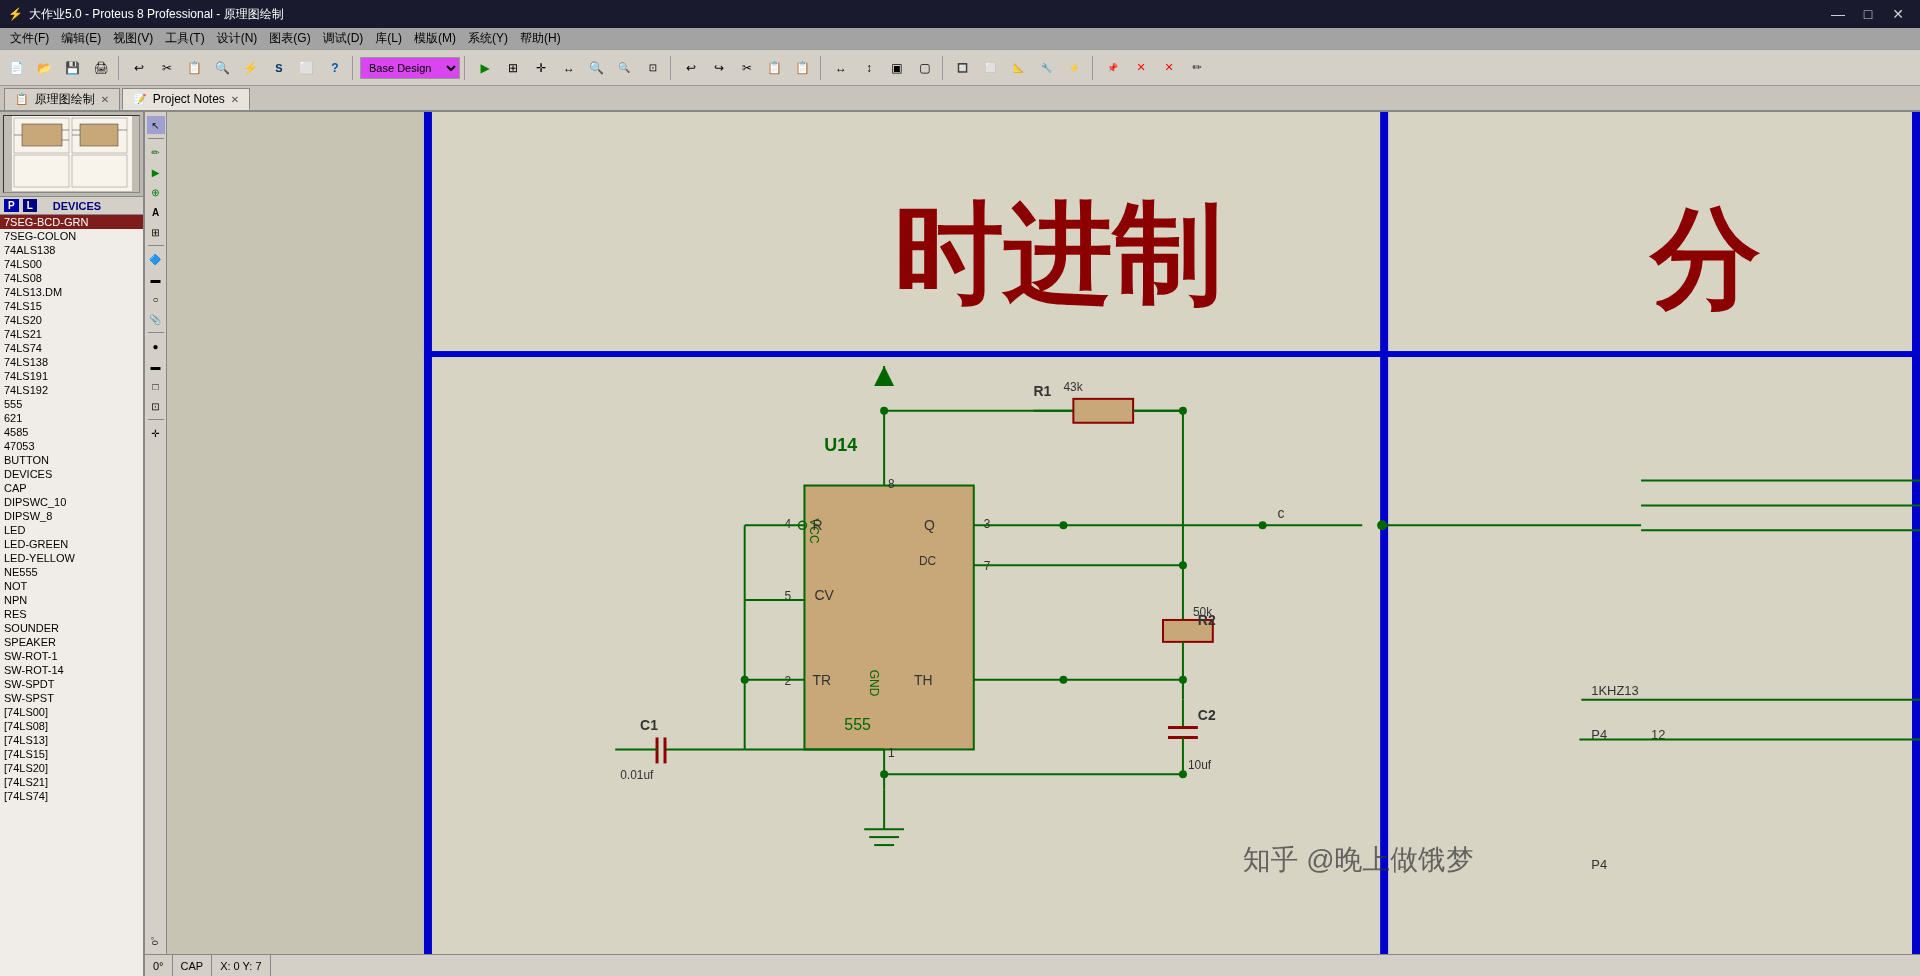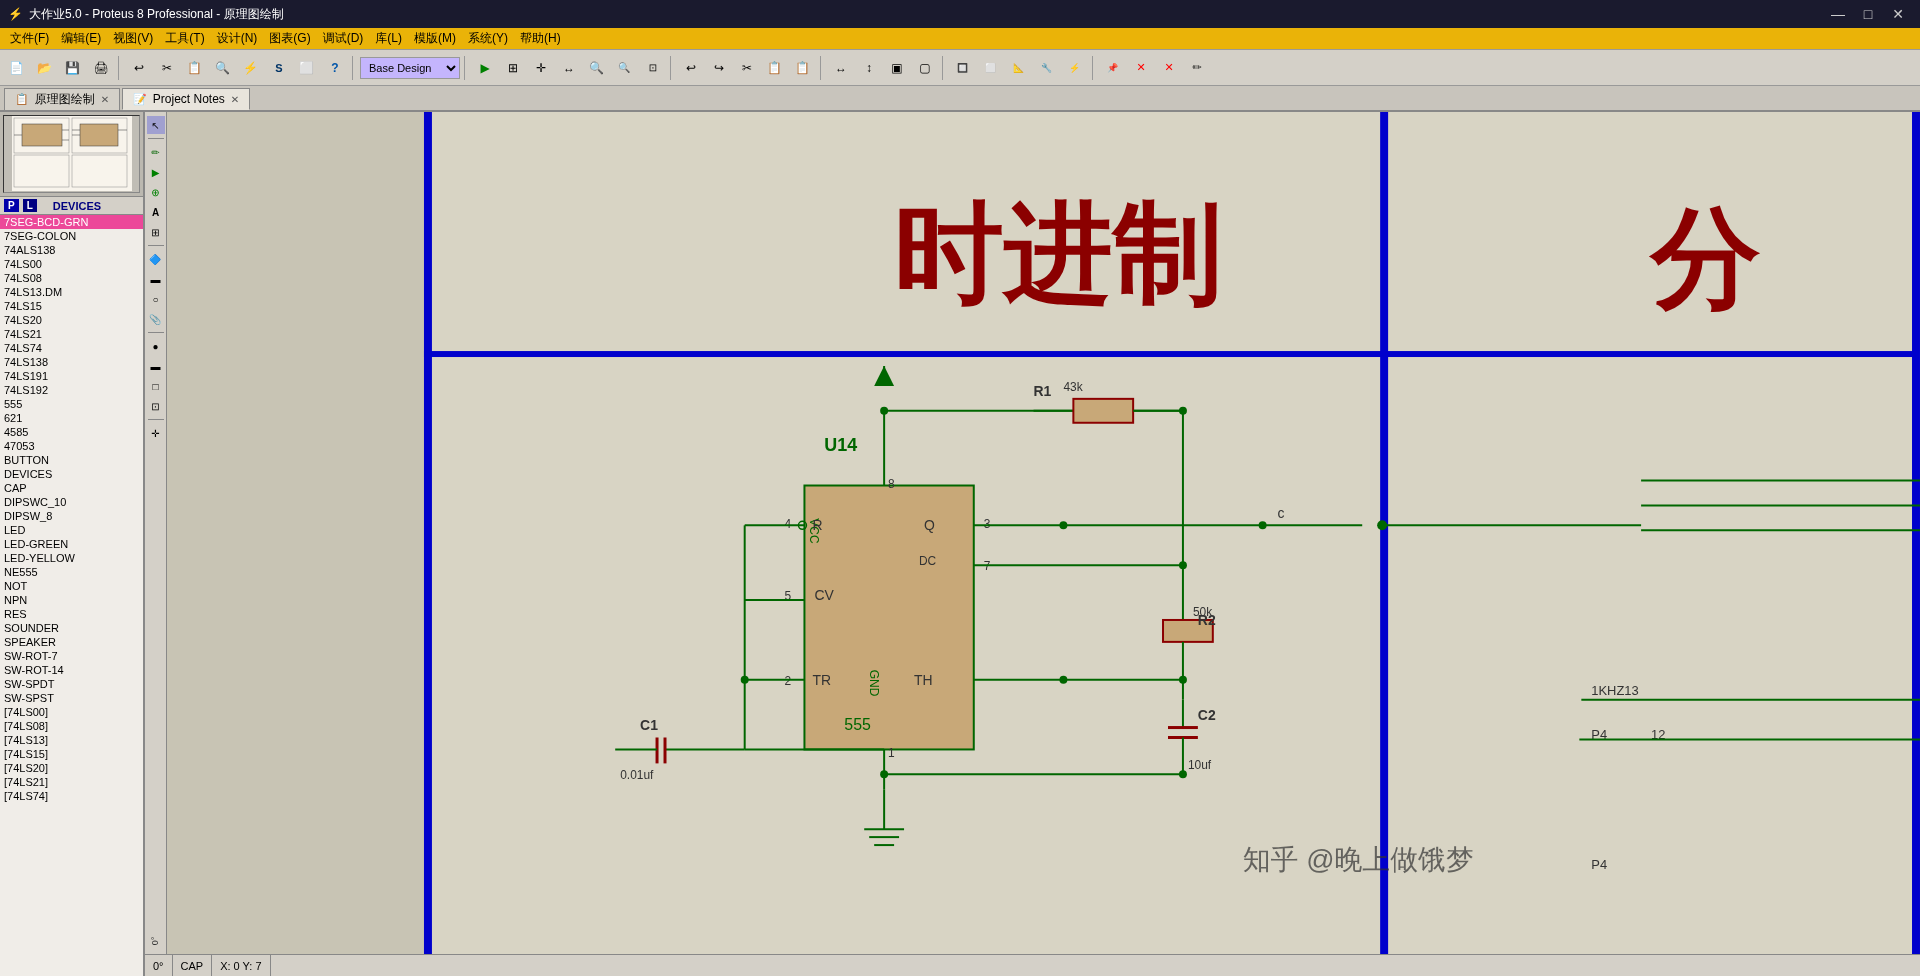--- a/index.html
+++ b/index.html
@@ -19,21 +19,21 @@
     #titlebar-left { display: flex; align-items: center; gap: 6px; }
     #titlebar-controls { display: flex; gap: 2px; }
     .titlebar-btn {
       width: 28px; height: 28px;
       display: flex; align-items: center; justify-content: center;
       cursor: pointer; font-size: 14px; color: #ccc;
     }
 
     
     #menubar {
-      background: #eab308;
+      background: #a3a3a3;
       height: 22px;
       display: flex;
       align-items: flex-end;
       padding: 0 4px;
       font-size: 12px;
       border-bottom: 1px solid #999;
     }
     .menu-item {
       padding: 0 6px;
       height: 100%;
@@ -59,21 +59,21 @@
       background: #d4d0c8;
       border: 1px solid transparent;
       display: flex; align-items: center; justify-content: center;
       cursor: pointer;
       font-size: 12px;
       flex-shrink: 0;
     }
     .tb-sep { width: 4px; height: 24px; border-left: 1px solid #999; margin: 0 2px; flex-shrink: 0; }
     .tb-dropdown {
       height: 22px;
-      background: #c4b5fd;
+      background: #d946ef;
       border: 1px solid #999;
       font-size: 11px;
       padding: 0 4px;
       min-width: 100px;
     }
 
     
     #tabbar {
       background: #c8c4bc;
       height: 26px;
@@ -151,21 +151,21 @@
     }
     #devices-list {
       list-style: none;
       font-size: 11px;
     }
     #devices-list li {
       padding: 1px 4px;
       cursor: pointer;
       white-space: nowrap;
     }
-    #devices-list li.selected { background: #ec4899; color: white; }
+    #devices-list li.selected { background: #7f1d1d; color: white; }
 
     
     #canvas-area {
       flex: 1;
       overflow: hidden;
       background: #c8c4b4;
       position: relative;
     }
 
     
@@ -376,21 +376,21 @@
         <li>DIPSW_8</li>
         <li>LED</li>
         <li>LED-GREEN</li>
         <li>LED-YELLOW</li>
         <li>NE555</li>
         <li>NOT</li>
         <li>NPN</li>
         <li>RES</li>
         <li>SOUNDER</li>
         <li>SPEAKER</li>
-        <li>SW-ROT-7</li>
+        <li>SW-ROT-1</li>
         <li>SW-ROT-14</li>
         <li>SW-SPDT</li>
         <li>SW-SPST</li>
         <li>[74LS00]</li>
         <li>[74LS08]</li>
         <li>[74LS13]</li>
         <li>[74LS15]</li>
         <li>[74LS20]</li>
         <li>[74LS21]</li>
         <li>[74LS74]</li>

